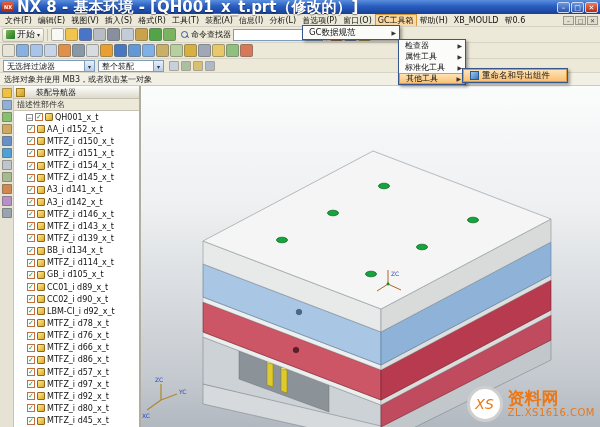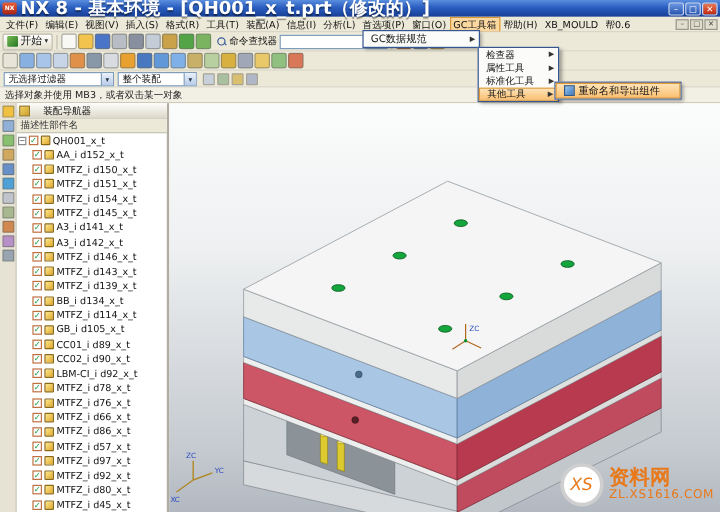--- a/index.html
+++ b/index.html
@@ -37,41 +37,41 @@
   .ico{width:13px;height:13px;border:1px solid rgba(110,110,100,.55);border-radius:2px;background:#ccc;flex:0 0 auto}
   .finder{display:flex;align-items:center;gap:2px;margin-left:3px}
   .mag{width:9px;height:9px;position:relative;flex:0 0 auto}
   .mag::before{content:"";position:absolute;left:1px;top:1px;width:5px;height:5px;border:1.3px solid #3a5a9a;border-radius:50%}
   .mag::after{content:"";position:absolute;left:6px;top:6px;width:3px;height:1.4px;background:#3a5a9a;transform:rotate(45deg)}
   .finder-label{font-size:8px;white-space:nowrap}
   .finder-input{width:90px;height:12px;border:1px solid #7f9db9;background:#fff;font-size:8px}
 
   
   .filterbar{height:14px;display:flex;align-items:center;gap:3px;background:#ece9d8;border-bottom:1px solid #d8d4c8;padding:0 3px}
-  .combo{display:flex;align-items:center;height:12px;border:1px solid #7f9db9;background:#fff;font-size:8px;padding-left:3px}
+  .combo{display:flex;align-items:flex-start;height:12px;border:1px solid #7f9db9;background:#fff;font-size:8px;padding-left:3px}
   .combo .ctext{flex:1;white-space:nowrap;overflow:hidden}
   .combo .carrow{width:10px;height:100%;background:linear-gradient(#e8f0fa,#b8cce8);border-left:1px solid #7f9db9;
     font-size:6px;text-align:center;line-height:11px;color:#234}
   .combo.c1{width:92px}.combo.c2{width:66px}
   .smlist{display:flex;gap:2px;margin-left:2px}
   .smico{width:10px;height:10px;border:1px solid #a8a494;border-radius:1px}
   .promptbar{height:13px;display:flex;align-items:center;background:#f2efe4;border-bottom:1px solid #cfcaba;padding:0 4px;font-size:8px;color:#222}
 
   
   .main{display:flex;height:341px}
   .rstrip{width:14px;background:#e6e2d4;border-right:1px solid #c8c4b6;display:flex;flex-direction:column;align-items:center;padding-top:2px;gap:2px;flex:0 0 auto}
   .rico{width:10px;height:10px;border:1px solid rgba(100,100,90,.5);border-radius:1px}
 
   .navigator{width:127px;background:#fff;border-right:2px solid #b0aca0;display:flex;flex-direction:column;font-size:8px;flex:0 0 auto}
   .nav-title{height:13px;background:linear-gradient(#fdfdfb,#dedacb);border-bottom:1px solid #c4c0b2;display:flex;align-items:center;gap:11px;padding:0 2px}
   .nav-title-icon{width:9px;height:9px;background:linear-gradient(135deg,#f4d060,#caa030);border:1px solid #9a7820;flex:0 0 auto}
   .nav-colhead{height:12px;background:#ece9d8;border-bottom:1px solid #c8c4b6;display:flex;align-items:center;padding:0 3px;color:#333}
   .nav-tree{flex:1;overflow:hidden}
   .tree-row{height:12.15px;display:flex;align-items:center;gap:2px;padding-left:13px;white-space:nowrap;overflow:hidden}
-  .tree-row.root{padding-left:1px}
+  .tree-row.root{padding-left:12px}
   .expander{width:7px;height:7px;border:1px solid #888;background:#fff;font-size:6px;line-height:5px;text-align:center;color:#333;flex:0 0 auto}
   .expander::after{content:"−"}
   .chk{width:8px;height:8px;border:1px solid #c07040;background:#fff;color:#1ea048;font-size:7px;line-height:7px;text-align:center;font-weight:bold;flex:0 0 auto}
   .chk::after{content:"✓"}
   .comp{width:8px;height:8px;background:linear-gradient(135deg,#ffe890,#e0a828);border:1px solid #8a6a18;border-radius:1px;flex:0 0 auto}
   .tlabel{font-size:8px;color:#111}
 
   .viewport{flex:1;position:relative;overflow:hidden;
     background:linear-gradient(180deg,#fbfcfc 0%,#eef0f1 35%,#c5cad0 85%,#b2b8c0 100%)}
   .viewport svg{position:absolute;inset:0;width:100%;height:100%}

